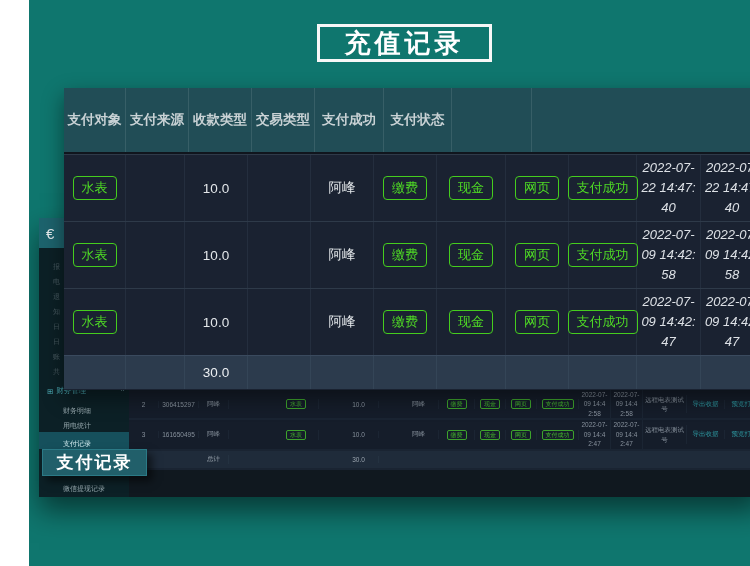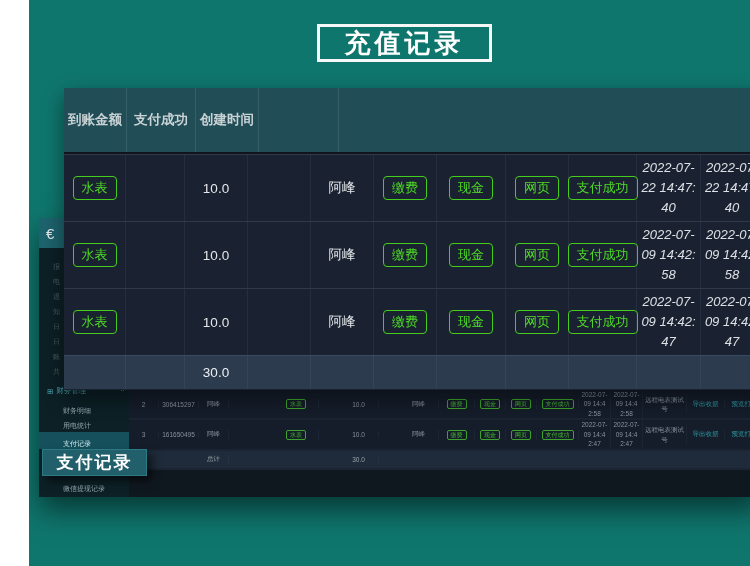--- a/index.html
+++ b/index.html
@@ -154,23 +154,26 @@
         <span class="mc w45"></span>
         <span class="mc w45"></span>
         <span class="mc w20"></span>
         <span class="mc w40">30.0</span>
       </div>
     </div>
   </div>
 
   <div class="otable">
     <div class="orow ohead">
-      <div class="oc c2">到账金额</div>
+      <div class="oc c0">支付对象</div>
+      <div class="oc c2">支付来源</div>
+      <div class="oc c3">收款类型</div>
+      <div class="oc c5">交易类型</div>
       <div class="oc c6">支付成功</div>
-      <div class="oc c10">创建时间</div>
+      <div class="oc c8">支付状态</div>
       <div class="oc c11"></div>
     </div>
 
     <div class="orow obody-row">
       <div class="oc c0">
           <span class="bdg">水表</span>
         </div>
       <div class="oc c1"></div>
       <div class="oc c2">10.0</div>
       <div class="oc c3"></div>

